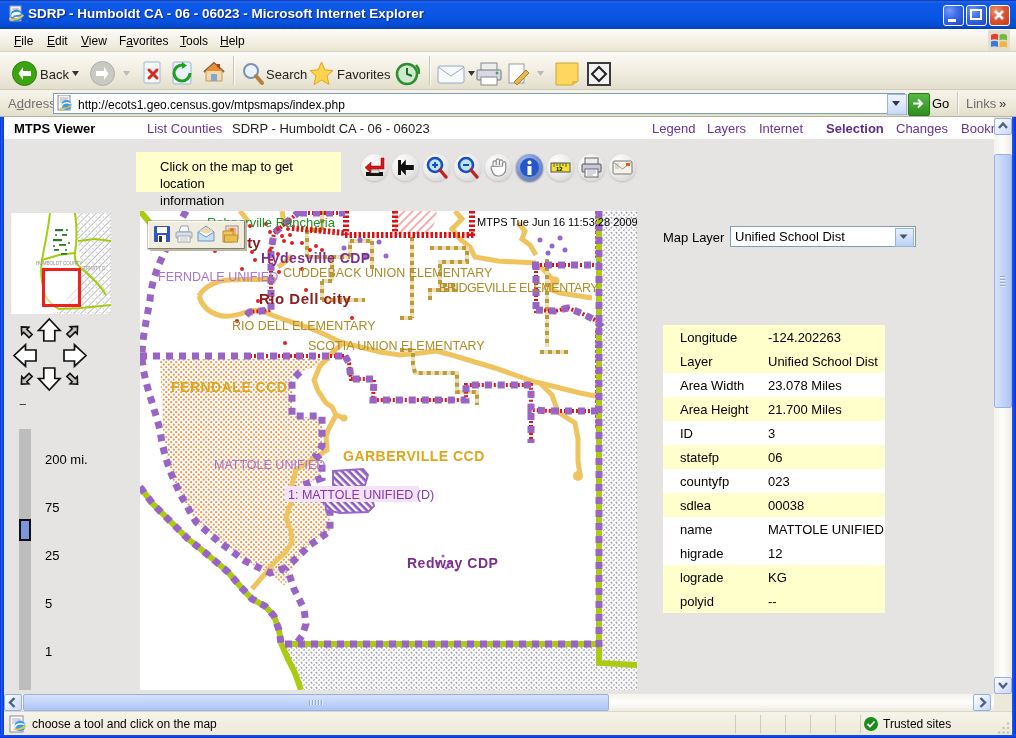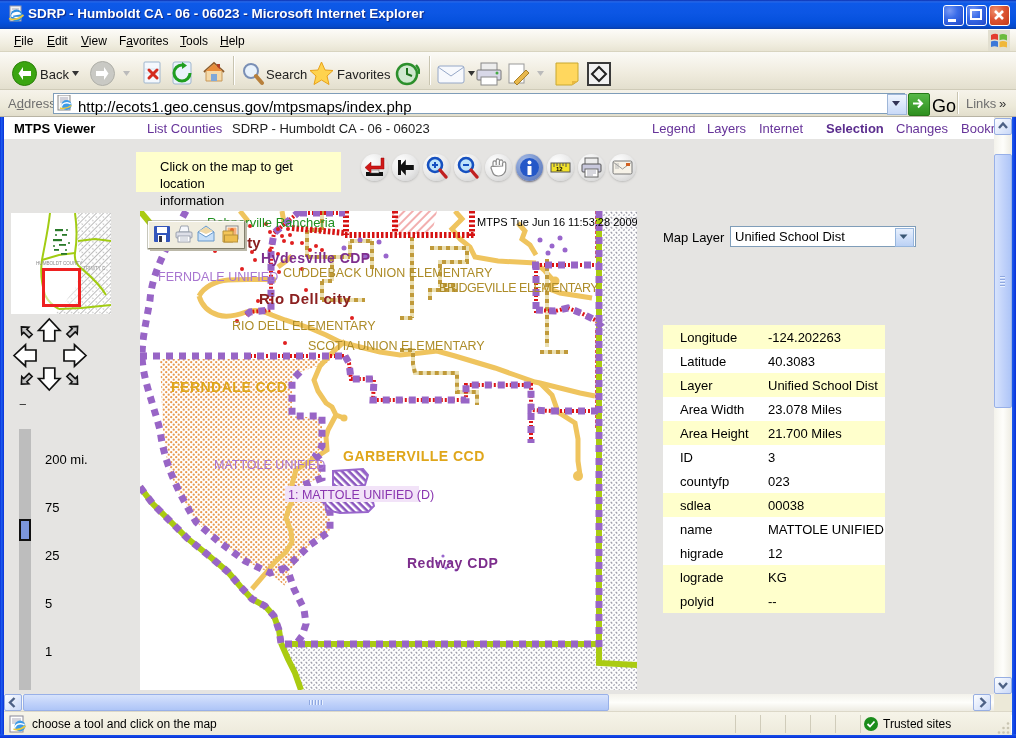--- a/index.html
+++ b/index.html
@@ -24,21 +24,21 @@
 #menu span.mi{position:absolute;top:5px;font-size:12px;color:#000;}
 #menu u{text-decoration:underline;}
 
 #tools{left:0;top:52px;width:1016px;height:38px;background:linear-gradient(180deg,#FBFAF6,#EFEBDD 60%,#E3DFCE);border-bottom:1px solid #CFCBB8;box-sizing:border-box;}
 .tsep{position:absolute;top:4px;width:1px;height:29px;background:#C8C4B0;border-right:1px solid #fff;}
 .tlabel{position:absolute;top:15px;font-size:13px;color:#222;}
 
 #addr{left:0;top:90px;width:1016px;height:27px;background:linear-gradient(180deg,#F6F3EA,#EDEADA 60%,#E2DECC);border-bottom:1px solid #B8B4A4;box-sizing:border-box;}
 #addr .lbl{position:absolute;left:8px;top:6px;font-size:13px;color:#6F6F6F;}
 #addrbox{position:absolute;left:53px;top:3px;width:852px;height:21px;background:#fff;border:1px solid #7F9DB9;box-sizing:border-box;}
-#addrbox .url{position:absolute;left:24px;top:4px;font-size:15px;color:#000;white-space:nowrap;}
+#addrbox .url{position:absolute;left:24px;top:4px;font-size:12px;color:#000;white-space:nowrap;}
 #addrdrop{position:absolute;left:833px;top:0px;width:18px;height:19px;background:linear-gradient(180deg,#EFF5FE,#C9D9F7);border:1px solid #9EB6D8;}
 
 #apptop{left:4px;top:117px;width:990px;height:22px;background:#fff;}
 #apptop span{position:absolute;top:4px;font-size:13px;white-space:nowrap;}
 .plink{color:#663399;}
 #appbody{left:4px;top:139px;width:990px;height:555px;background:#E5E4E2;}
 #ybox{left:136px;top:152px;width:205px;height:40px;background:#FFFFCC;font-size:13px;color:#000;padding:6px 0 0 24px;box-sizing:border-box;line-height:17px;}
 .cbtn{position:absolute;top:154px;width:27px;height:27px;border-radius:50%;
  background:radial-gradient(circle at 35% 30%,#FFFFFF,#E8E8E8 55%,#C9C9C9);box-shadow:0 1px 2px #9998;}
 
@@ -204,21 +204,21 @@
   <span class="url">http://ecots1.geo.census.gov/mtpsmaps/index.php</span>
   <div id="addrdrop"><svg width="16" height="16">
           <path d="M4 6 L8 11 L12 6 Z" fill="#335"></path>
         </svg></div>
  </div>
  <div class="abs" style="left:908px;top:3px;width:20px;height:21px;background:linear-gradient(180deg,#57B847,#2E8F1E);border:1px solid #267818;border-radius:2px">
   <svg width="18" height="19">
         <path d="M4 9.5 H12 M9 5.5 L13 9.5 L9 13.5" stroke="#fff" stroke-width="2" fill="none"></path>
       </svg>
  </div>
- <span class="abs" style="left:932px;top:6px;font-size:18px">Go</span>
+ <span class="abs" style="left:932px;top:6px;font-size:13px">Go</span>
  <div class="tsep" style="left:957px;top:2px;height:22px"></div>
  <span class="abs" style="left:966px;top:6px;font-size:13px;color:#6F6F6F">Links</span>
  <span class="abs" style="left:999px;top:6px;font-size:13px;color:#333">»</span>
 </div>
 
 <div id="apptop" class="abs">
  <span style="left:10px;font-weight:bold;color:#000">MTPS Viewer</span>
  <span style="left:143px" class="plink">List Counties</span>
  <span style="left:228px;color:#222">SDRP - Humboldt CA - 06 - 06023</span>
  <span style="left:648px" class="plink">Legend</span>
@@ -573,39 +573,39 @@
  <div class="d"><svg width="15" height="15">
         <path d="M3.5 5.5 L7.5 10 L11.5 5.5 Z" fill="#3A5775"></path>
       </svg></div>
 </div>
 <table id="data">
 <tbody>
       <tr class="y">
         <td class="c1">Longitude</td>
         <td class="c2">-124.202263</td>
       </tr>
-<tr class="w">
-        <td>Latitude</td>
-        <td>40.3083</td>
-      </tr>
 <tr class="y">
         <td>Layer</td>
         <td>Unified School Dist</td>
       </tr>
 <tr class="w">
         <td>Area Width</td>
         <td>23.078 Miles</td>
       </tr>
 <tr class="y">
         <td>Area Height</td>
         <td>21.700 Miles</td>
       </tr>
 <tr class="w">
         <td>ID</td>
         <td>3</td>
+      </tr>
+<tr class="y">
+        <td>statefp</td>
+        <td>06</td>
       </tr>
 <tr class="w">
         <td>countyfp</td>
         <td>023</td>
       </tr>
 <tr class="y">
         <td>sdlea</td>
         <td>00038</td>
       </tr>
 <tr class="w">

